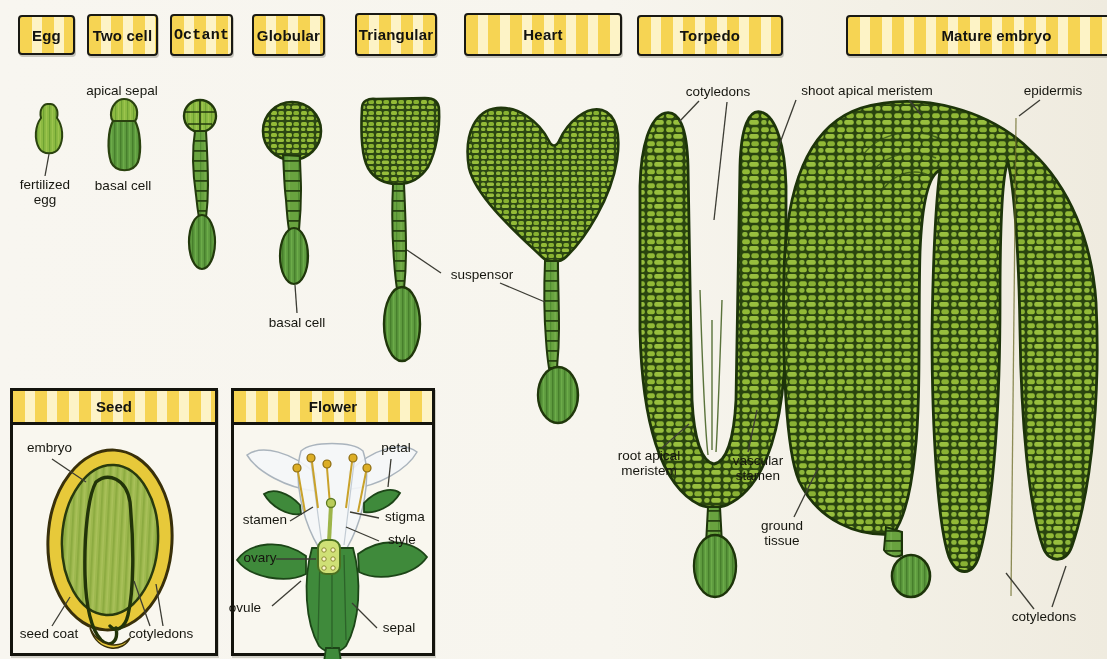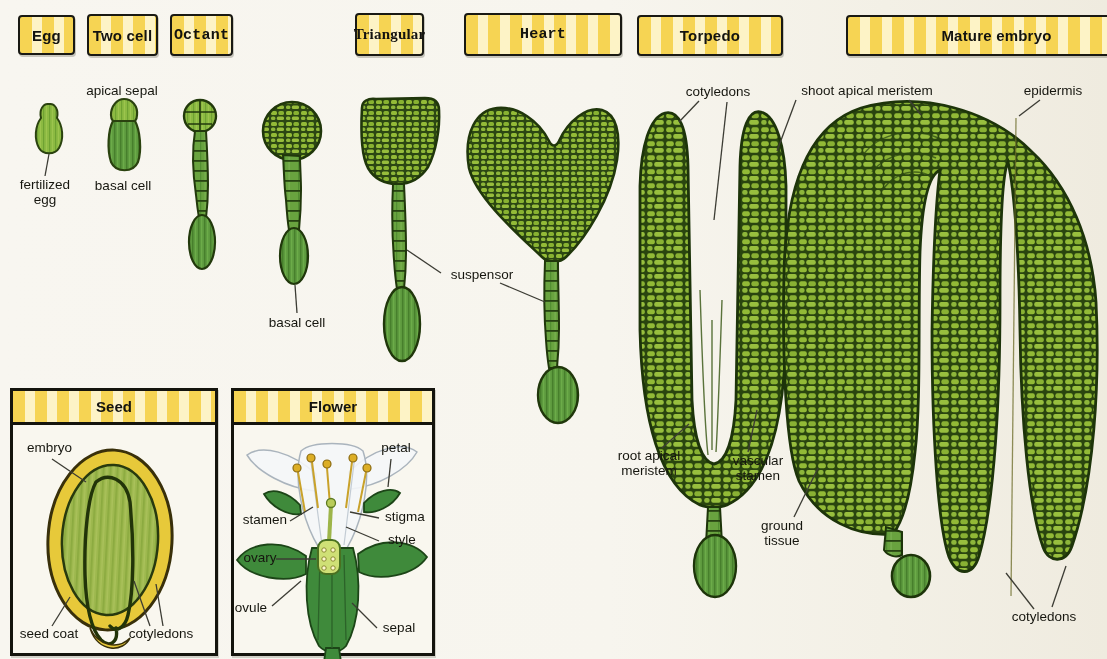--- a/index.html
+++ b/index.html
@@ -213,24 +213,27 @@
 
   <div class="banner" style="left:18px; top:15px; width:57px; height:40px;">
     <span>Egg</span>
   </div>
   <div class="banner" style="left:87px; top:14px; width:71px; height:42px;">
     <span>Two cell</span>
   </div>
   <div class="banner" style="left:170px; top:14px; width:63px; height:42px;font-family:Liberation Mono, monospace;">
     <span>Octant</span>
   </div>
-  <div class="banner" style="left:355px; top:13px; width:69px; height:43px;font-family:Liberation Serif, serif;">
+  <div class="banner" style="left:252px; top:14px; width:73px; height:42px;">
+    <span>Globular</span>
+  </div>
+  <div class="banner" style="left:355px; top:13px; width:82px; height:43px;">
     <span>Triangular</span>
   </div>
-  <div class="banner" style="left:464px; top:13px; width:158px; height:43px;font-family:Liberation Mono, monospace;">
+  <div class="banner" style="left:464px; top:13px; width:158px; height:43px;">
     <span>Heart</span>
   </div>
   <div class="banner" style="left:637px; top:15px; width:146px; height:41px;">
     <span>Torpedo</span>
   </div>
   <div class="banner" style="left:802px; top:15px; width:301px; height:41px;margin-left:44px;">
     <span>Mature embryo</span>
   </div>
 
   <div class="lbl" style="left:84px; top:84px; width:76px;">apical sepal</div>
@@ -248,16 +251,16 @@
 
   <div class="lbl" style="left:18px; top:441px; width:54px; text-align:right;">embryo</div>
   <div class="lbl" style="left:14px; top:627px; width:70px;">seed coat</div>
   <div class="lbl" style="left:124px; top:627px; width:74px;">cotyledons</div>
 
   <div class="lbl" style="left:374px; top:441px; width:44px;">petal</div>
   <div class="lbl" style="left:238px; top:513px; width:54px;">stamen</div>
   <div class="lbl" style="left:380px; top:510px; width:50px;">stigma</div>
   <div class="lbl" style="left:380px; top:533px; width:44px;">style</div>
   <div class="lbl" style="left:237px; top:551px; width:46px;">ovary</div>
-  <div class="lbl" style="left:228px; top:601px; width:46px;">ovule</div>
+  <div class="lbl" style="left:222px; top:601px; width:46px;">ovule</div>
   <div class="lbl" style="left:376px; top:621px; width:46px;">sepal</div>
 
 </div>
 
 </body></html>

